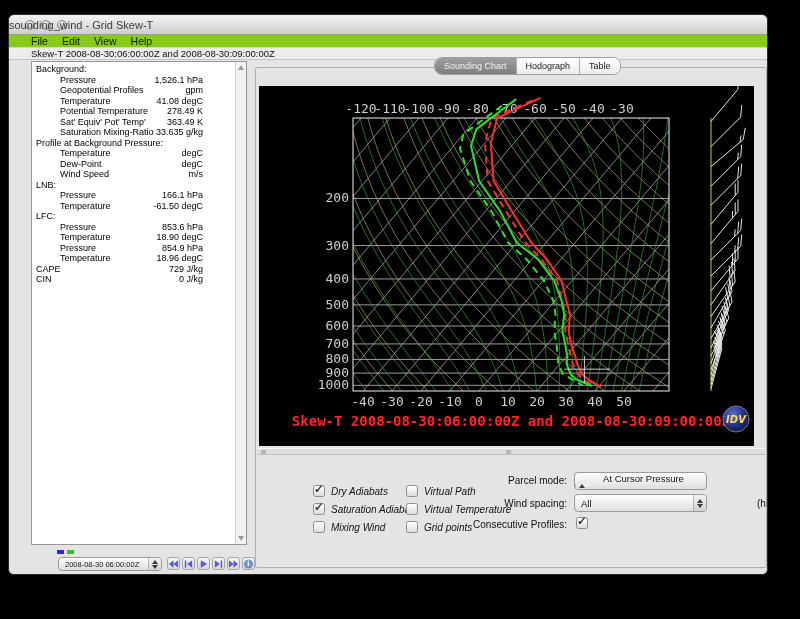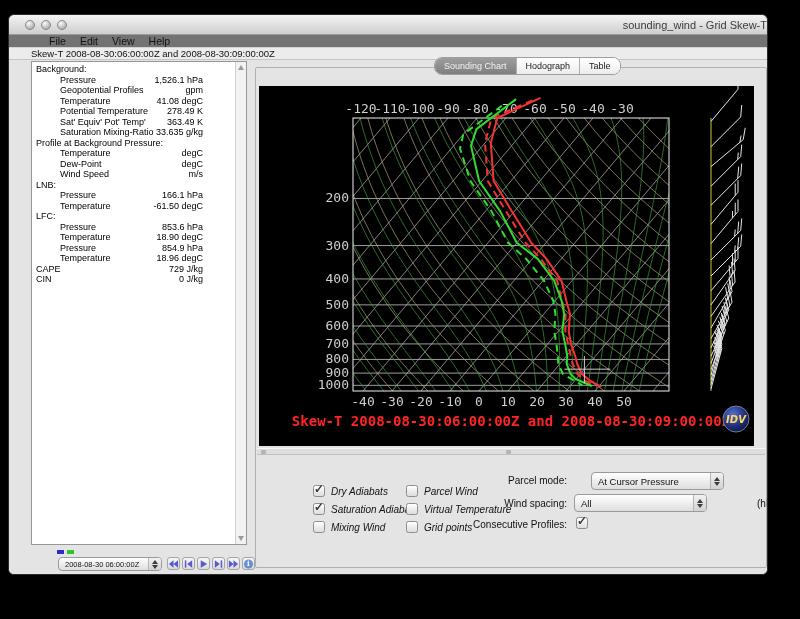--- a/index.html
+++ b/index.html
@@ -6,26 +6,26 @@
   html,body { background:#000; }
   #screen { position:relative; width:800px; height:619px; background:#000; overflow:hidden;
             font-family:"Liberation Sans", sans-serif; }
   .window { position:absolute; left:8px; top:14px; width:760px; height:561px;
             background:#e4e4e4; border:1px solid #2a2a2a; border-radius:6px;
             box-shadow:0 12px 30px rgba(0,0,0,0.95); overflow:hidden; }
   .titlebar { position:absolute; left:0; top:0; width:100%; height:20px;
               background:linear-gradient(#f4f4f4,#cecece); border-bottom:1px solid #9b9b9b;
               border-radius:6px 6px 0 0; }
   .title { position:absolute; left:0; top:0; width:100%; height:31px; line-height:20px;
-           text-align:right; font-size:11px; color:#3c3c3c; }
+           text-align:left; font-size:11px; color:#3c3c3c; }
   .tl { position:absolute; top:5px; width:10px; height:10px; border-radius:50%;
         background:radial-gradient(circle at 35% 30%, #fdfdfd, #adadad 75%);
         border:1px solid #8a8a8a; }
-  .menubar { position:absolute; left:0; top:20px; width:100%; height:13px; background:#737373;
-             border-bottom:1px solid #d4d4d4; padding-left:40px; display:flex; align-items:center; gap:14px; }
+  .menubar { position:absolute; left:0; top:20px; width:100%; height:13px; background:#84cc16;
+             border-bottom:1px solid #d4d4d4; padding-left:22px; display:flex; align-items:center; gap:14px; }
   .menu-item { font-size:10.5px; color:#111; }
   .statusline { position:absolute; left:0; top:33px; width:100%; height:12px; background:#ececec;
                 border-bottom:1px solid #c5c5c5; font-size:9.5px; color:#111; line-height:12px; padding-left:22px; }
   .content { position:absolute; left:0; top:45px; width:760px; height:515px; background:#e4e4e4; }
 
   
   .left-panel { position:absolute; left:22px; top:1px; width:216px; height:484px;
                 background:#fff; border:1px solid #979797; }
   .lp-rows { position:absolute; left:0; top:2px; width:193px; }
   .lp-row { display:flex; font-size:9px; line-height:10.5px; color:#000; }
@@ -484,29 +484,29 @@
       </div>
 
       <div id="checkbox-area">
           <span class="cb checked" style="left: 304px; top: 425px;"></span>
           <span class="cb-label" style="left: 322px; top: 426px;">Dry Adiabats</span>
           <span class="cb checked" style="left: 304px; top: 443px;"></span>
           <span class="cb-label" style="left: 322px; top: 444px;">Saturation Adiabats</span>
           <span class="cb" style="left: 304px; top: 461px;"></span>
           <span class="cb-label" style="left: 322px; top: 462px;">Mixing Wind</span>
           <span class="cb" style="left: 397px; top: 425px;"></span>
-          <span class="cb-label" style="left: 415px; top: 426px;">Parcel Wind</span>
+          <span class="cb-label" style="left: 415px; top: 426px;">Virtual Path</span>
           <span class="cb" style="left: 397px; top: 443px;"></span>
           <span class="cb-label" style="left: 415px; top: 444px;">Virtual Temperature</span>
           <span class="cb" style="left: 397px; top: 461px;"></span>
           <span class="cb-label" style="left: 415px; top: 462px;">Grid points</span>
         </div>
 
       <div class="ctl-label" style="left:438px; top:415px; width:120px;">Parcel mode:</div>
-      <div class="combo ctl-combo" style="left:582px; top:412px; width:133px; height:18px;">
+      <div class="combo ctl-combo" style="left:565px; top:412px; width:133px; height:18px;flex-direction:column;">
         <span class="combo-text">At Cursor Pressure</span>
         <span class="stepper">
             <span class="tri-up"></span>
             <span class="tri-dn"></span>
           </span>
       </div>
 
       <div class="ctl-label" style="left:438px; top:438px; width:120px;">Wind spacing:</div>
       <div class="combo ctl-combo" style="left:565px; top:434px; width:133px; height:18px;">
         <span class="combo-text">All</span>

